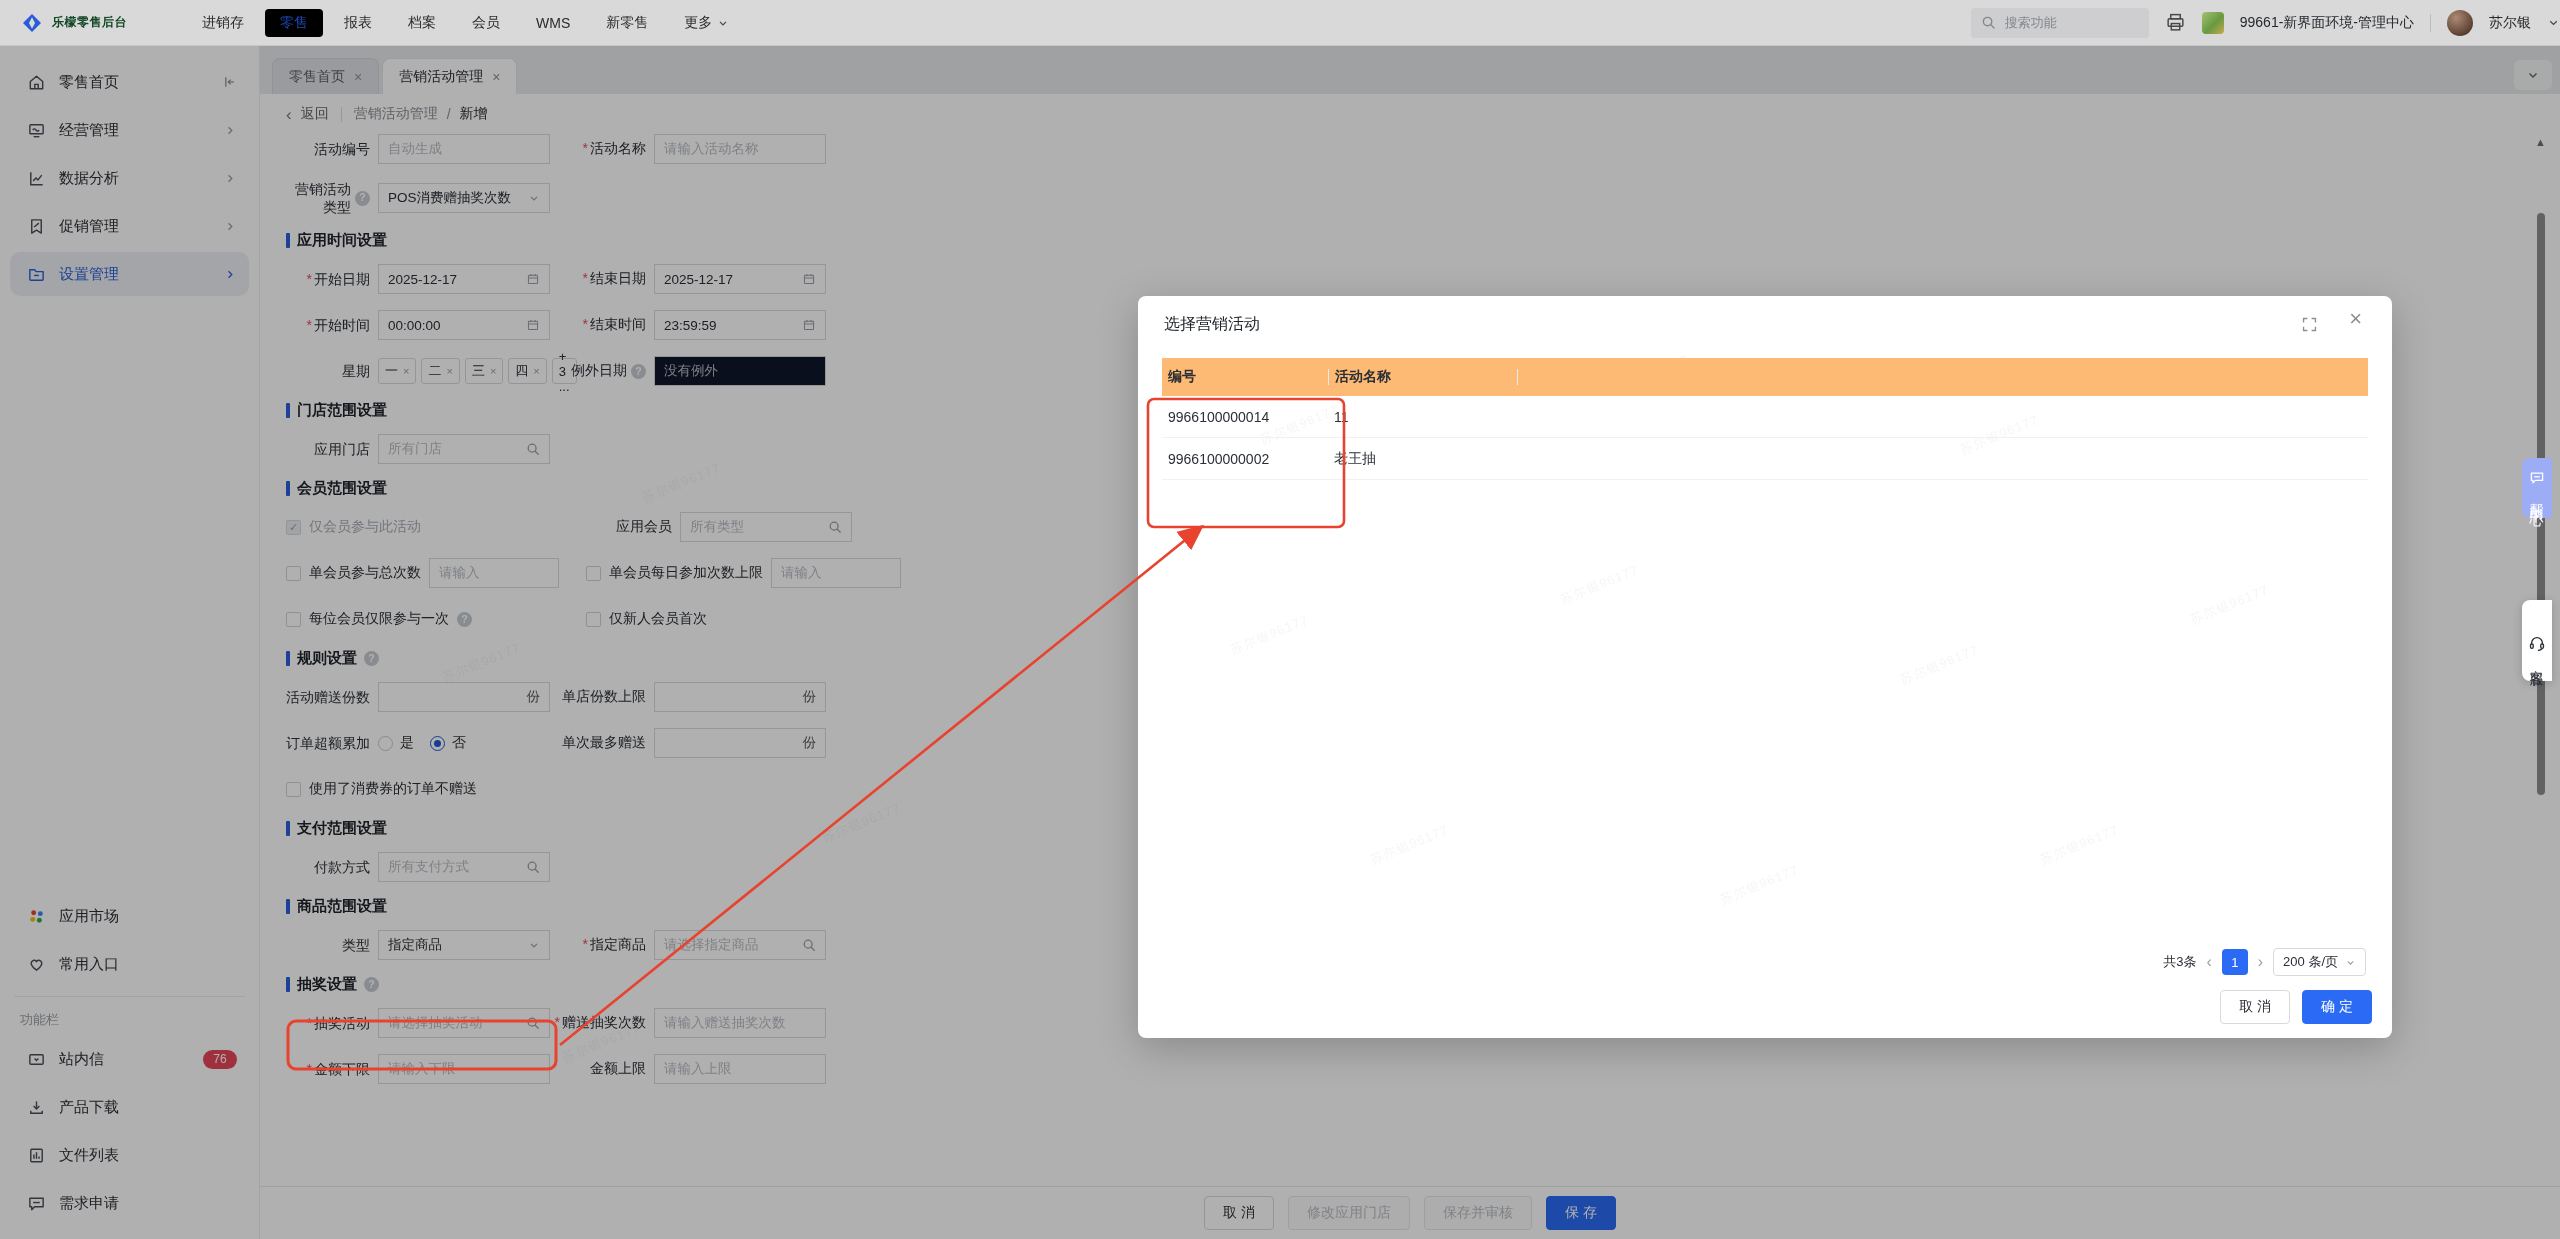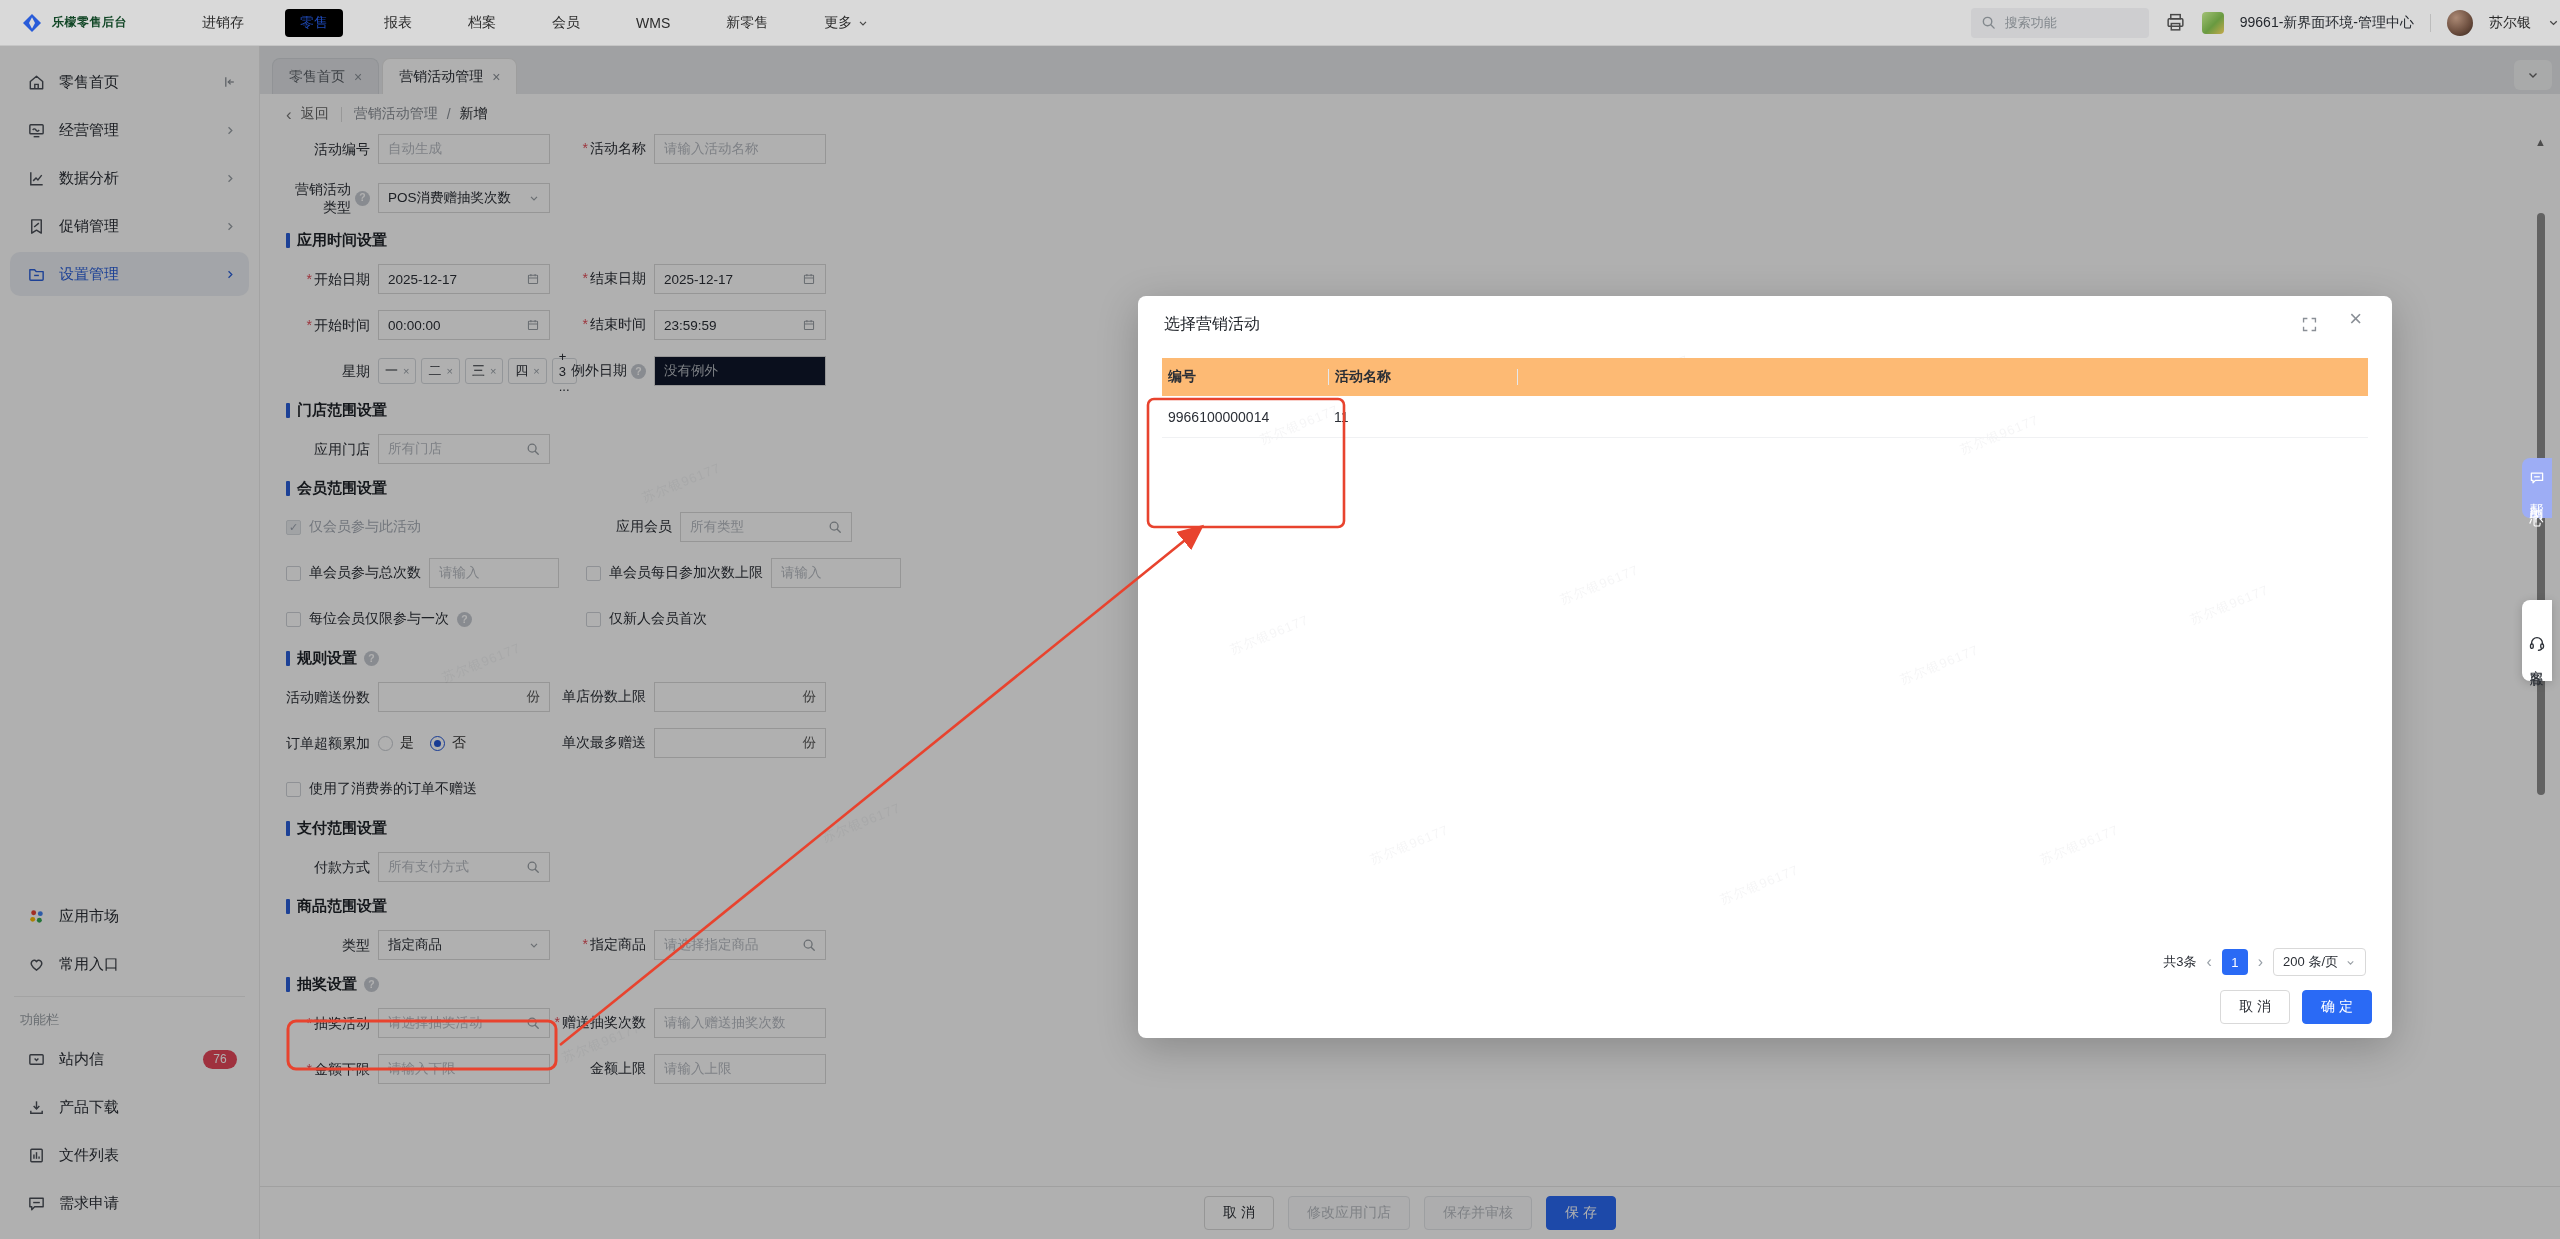--- a/index.html
+++ b/index.html
@@ -4,21 +4,21 @@
 <style>
   html,body{margin:0;padding:0}
   body{width:2560px;height:1239px;position:relative;overflow:hidden;background:#fff;
        font-family:"Liberation Sans","DejaVu Sans",sans-serif;color:#333;font-size:14px}
   svg{display:block}
   
   .navbar{position:absolute;top:0;left:0;right:0;height:46px;background:#fff;display:flex;
           align-items:center;border-bottom:1px solid #e9e9e9;z-index:10;box-sizing:border-box}
   .logo{display:flex;align-items:center;gap:10px;padding:0 26px 0 22px}
   .logo-text{font-size:12px;font-weight:700;color:#14532d;letter-spacing:.5px}
-  .nav-items{display:flex;gap:26px;margin-left:34px}
+  .nav-items{display:flex;gap:6px;margin-left:34px}
   .nav-item{padding:5px 15px;border-radius:4px;color:#333;display:flex;align-items:center;gap:5px;white-space:nowrap}
   .nav-item.active{background:#000000;color:#2456d6}
   .nav-right{margin-left:auto;display:flex;align-items:center;gap:16px;}
   .nav-search{width:178px;height:30px;background:#f2f3f5;border-radius:4px;display:flex;align-items:center;
               padding:0 10px;gap:7px;box-sizing:border-box}
   .nav-search input{border:0;outline:0;background:transparent;font-size:13px;width:125px;color:#333;
               font-family:inherit}
   .nav-search input::placeholder{color:#9aa0a6}
   .org-ava{width:22px;height:22px;border-radius:4px;background:linear-gradient(135deg,#bfe38a,#7bb54c 55%,#e8c85a)}
   .org-label{color:#2b2f36}
@@ -642,20 +642,25 @@
       <div class="vdiv"></div>
       <div class="mth col2">活动名称</div>
       <div class="vdiv"></div>
       <div class="mth col3"></div>
     </div>
     <div class="mrow">
       <div class="mtd col1">9966100000014</div>
       <div class="mtd col2">11</div>
       <div class="mtd col3"></div>
     </div>
+    <div class="mrow">
+      <div class="mtd col1">9966100000002</div>
+      <div class="mtd col2">老王抽</div>
+      <div class="mtd col3"></div>
+    </div>
   </div>
 
   <div class="mpage">
     <span>共3条</span>
     <span class="pg-arr">‹</span>
     <span class="pg-num">1</span>
     <span class="pg-arr">›</span>
     <div class="pg-size">
       <span>200 条/页</span>
       <svg width="11" height="11" viewBox="0 0 20 20" fill="none" stroke="#9aa0a6" stroke-width="2">

